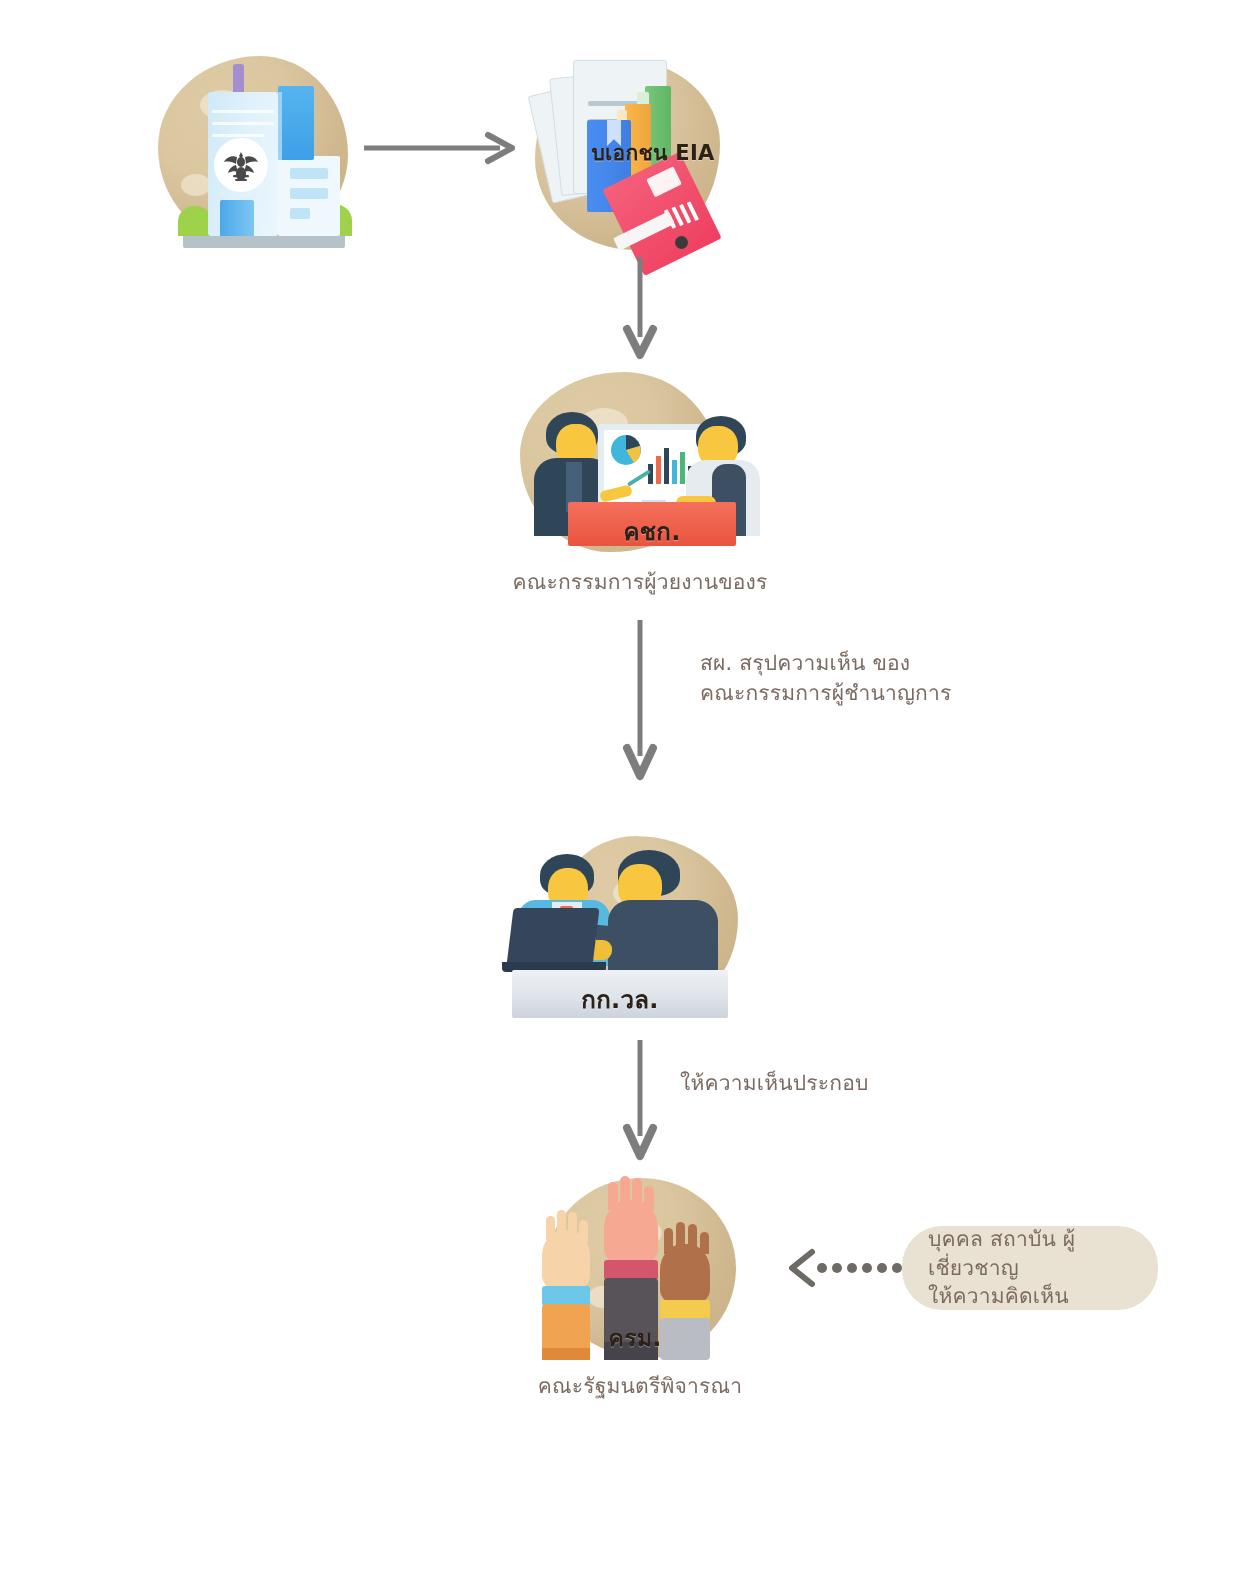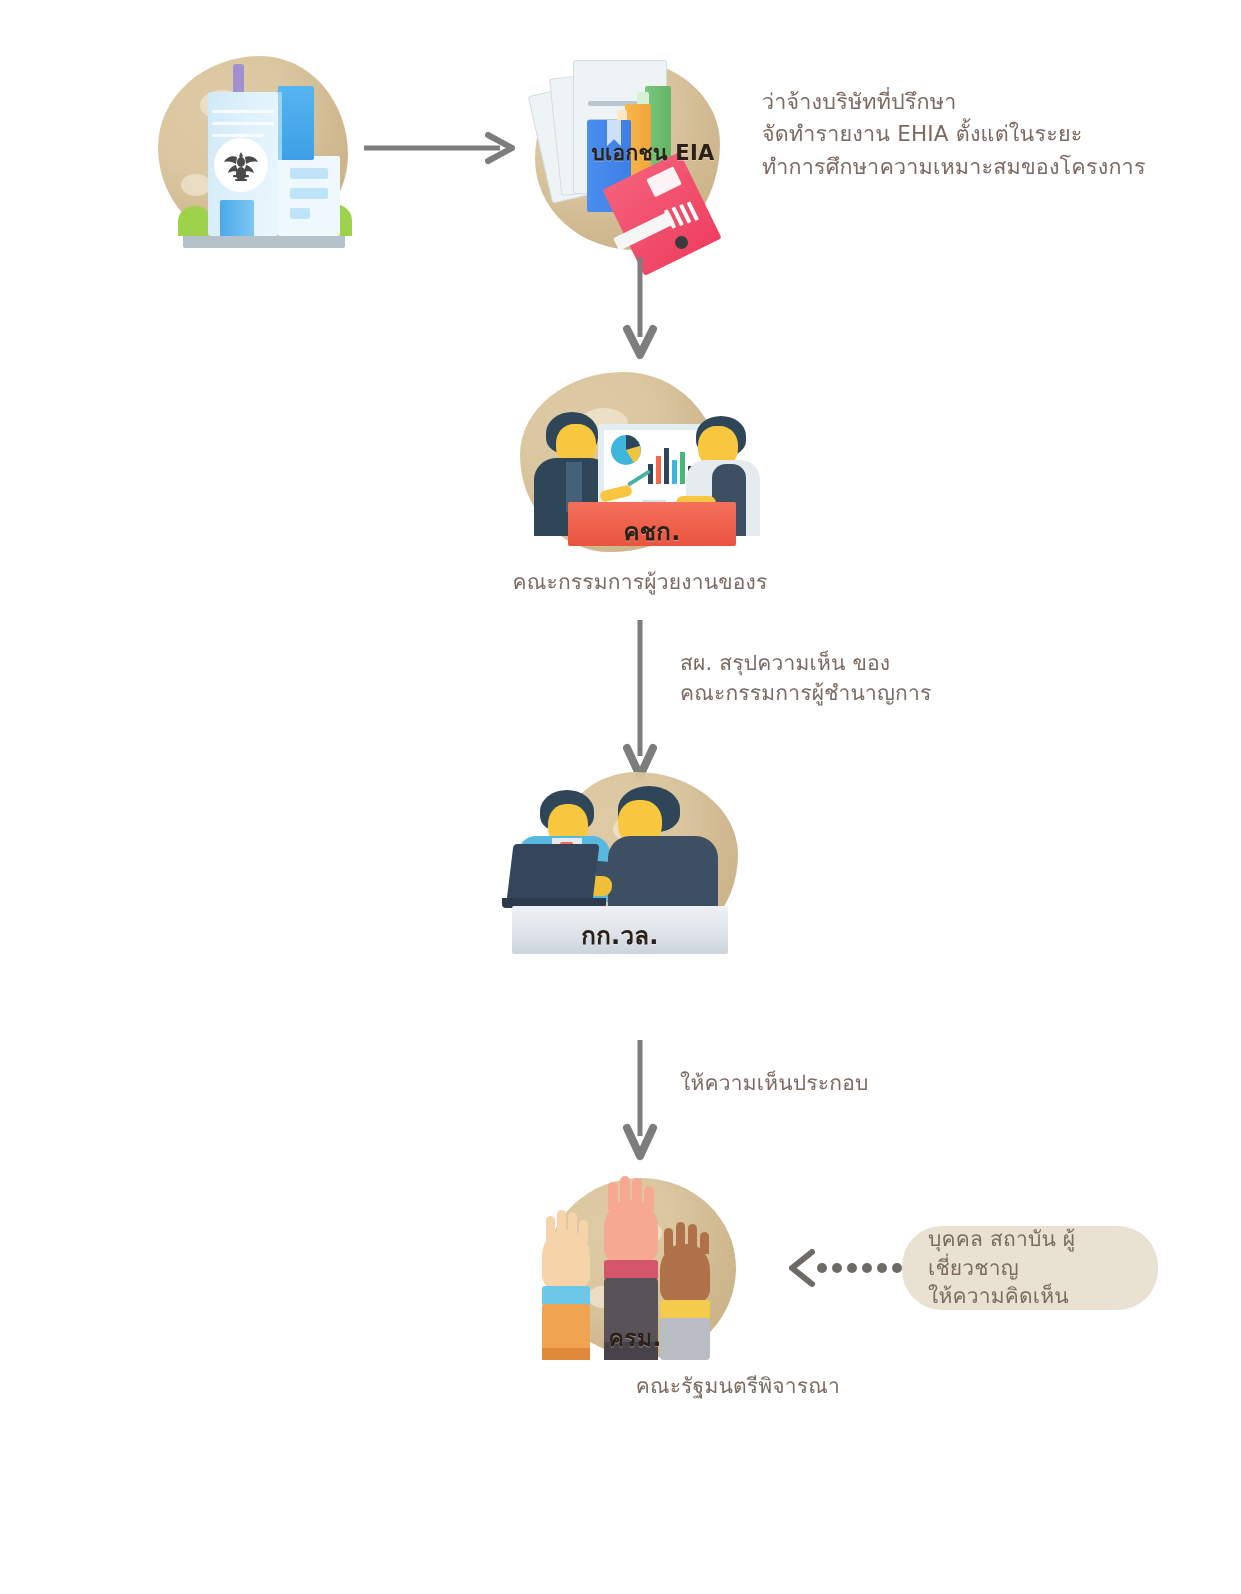--- a/index.html
+++ b/index.html
@@ -189,23 +189,20 @@
         <div class="binder-rings" style="left:70px;top:49px;width:4px;height:20px;"></div>
       </div>
       <div class="abs" style="left:88px;top:176px;width:62px;height:14px;background:#f6f6f6;
            transform:rotate(-26deg);border-radius:2px;"></div>
       <div class="abs" style="left:150px;top:188px;width:13px;height:13px;background:#3a3a3a;
            border-radius:50%;"></div>
     </div>
     <div class="abs badge-text" style="left:48px;top:88px;width:160px;font-size:21px;text-align:center;">บเอกชน EIA</div>
   </div>
 
-  <div class="abs note" style="left:762px;top:86px;width:420px;">ว่าจ้างบริษัทที่ปรึกษา
-จัดทำรายงาน EHIA ตั้งแต่ในระยะ
-ทำการศึกษาความเหมาะสมของโครงการ</div>
 
   <div class="abs arrow-v" style="left:620px;top:255px;">
     <svg width="40" height="110" viewBox="0 0 40 110">
       <line x1="20" y1="2" x2="20" y2="82" stroke="#7d7d7d" stroke-width="5"></line>
       <polyline points="7,74 20,100 33,74" fill="none" stroke="#7d7d7d" stroke-width="8" stroke-linecap="round" stroke-linejoin="round"></polyline>
     </svg>
   </div>
 
   <div class="abs" style="left:500px;top:372px;width:280px;height:190px;">
     <div class="blob b3" style="left:20px;top:0px;width:200px;height:180px;">
@@ -253,24 +250,24 @@
     <div class="abs badge-text" style="left:68px;top:140px;width:168px;font-size:24px;text-align:center;">คชก.</div>
   </div>
   <div class="abs caption" style="left:440px;top:568px;width:400px;">คณะกรรมการผู้วยงานของร</div>
 
   <div class="abs arrow-v" style="left:620px;top:618px;">
     <svg width="40" height="168" viewBox="0 0 40 168">
       <line x1="20" y1="2" x2="20" y2="138" stroke="#7d7d7d" stroke-width="5"></line>
       <polyline points="7,130 20,158 33,130" fill="none" stroke="#7d7d7d" stroke-width="8" stroke-linecap="round" stroke-linejoin="round"></polyline>
     </svg>
   </div>
-  <div class="abs edge-label" style="left:680px;top:648px;width:340px;">สผ. สรุปความเห็น ของ
+  <div class="abs edge-label" style="left:700px;top:648px;width:340px;">สผ. สรุปความเห็น ของ
 คณะกรรมการผู้ชำนาญการ</div>
 
-  <div class="abs" style="left:490px;top:766px;width:290px;height:200px;">
+  <div class="abs" style="left:490px;top:830px;width:290px;height:200px;">
     <div class="blob b4" style="left:58px;top:6px;width:190px;height:180px;">
       <div class="blob-speck" style="left:34%;top:24%;width:44px;height:28px;"></div>
       <div class="blob-speck" style="left:58%;top:58%;width:36px;height:24px;"></div>
     </div>
     <div>
 
       <div class="person-hair" style="left:50px;top:24px;width:54px;height:42px;"></div>
       <div class="person-head" style="left:58px;top:38px;width:40px;height:44px;border-radius:45%;"></div>
       <div class="abs" style="left:28px;top:70px;width:92px;height:66px;background:#57b9e0;
            border-radius:18px 18px 0 0;"></div>
@@ -336,21 +333,21 @@
       <div class="finger" style="left:176px;top:50px;width:9px;height:32px;background:#b0714a;"></div>
       <div class="finger" style="left:188px;top:52px;width:9px;height:30px;background:#b0714a;"></div>
       <div class="finger" style="left:200px;top:60px;width:9px;height:22px;background:#b0714a;"></div>
       <div class="cuff" style="left:160px;top:128px;width:50px;height:20px;background:#f5cb4d;"></div>
       <div class="arm" style="left:160px;top:146px;width:50px;height:42px;background:#b9bcc2;"></div>
     </div>
     <div class="abs badge-text" style="left:50px;top:148px;width:170px;font-size:23px;text-align:center;">ครม.</div>
   </div>
 
   <div class="abs edge-label" style="left:680px;top:1068px;width:300px;">ให้ความเห็นประกอบ</div>
-  <div class="abs caption" style="left:440px;top:1372px;width:400px;text-align:right;">คณะรัฐมนตรีพิจารณา</div>
+  <div class="abs caption" style="left:440px;top:1372px;width:400px;">คณะรัฐมนตรีพิจารณา</div>
 
   <div class="abs arrow-dot" style="left:782px;top:1240px;">
     <svg width="120" height="56" viewBox="0 0 120 56">
       <polyline points="30,12 10,28 30,44" fill="none" stroke="#6e6a66" stroke-width="6" stroke-linecap="round" stroke-linejoin="round"></polyline>
       <g fill="#6e6a66">
         <circle cx="40" cy="28" r="5"></circle>
         <circle cx="55" cy="28" r="5"></circle>
         <circle cx="70" cy="28" r="5"></circle>
         <circle cx="85" cy="28" r="5"></circle>
         <circle cx="100" cy="28" r="5"></circle>

